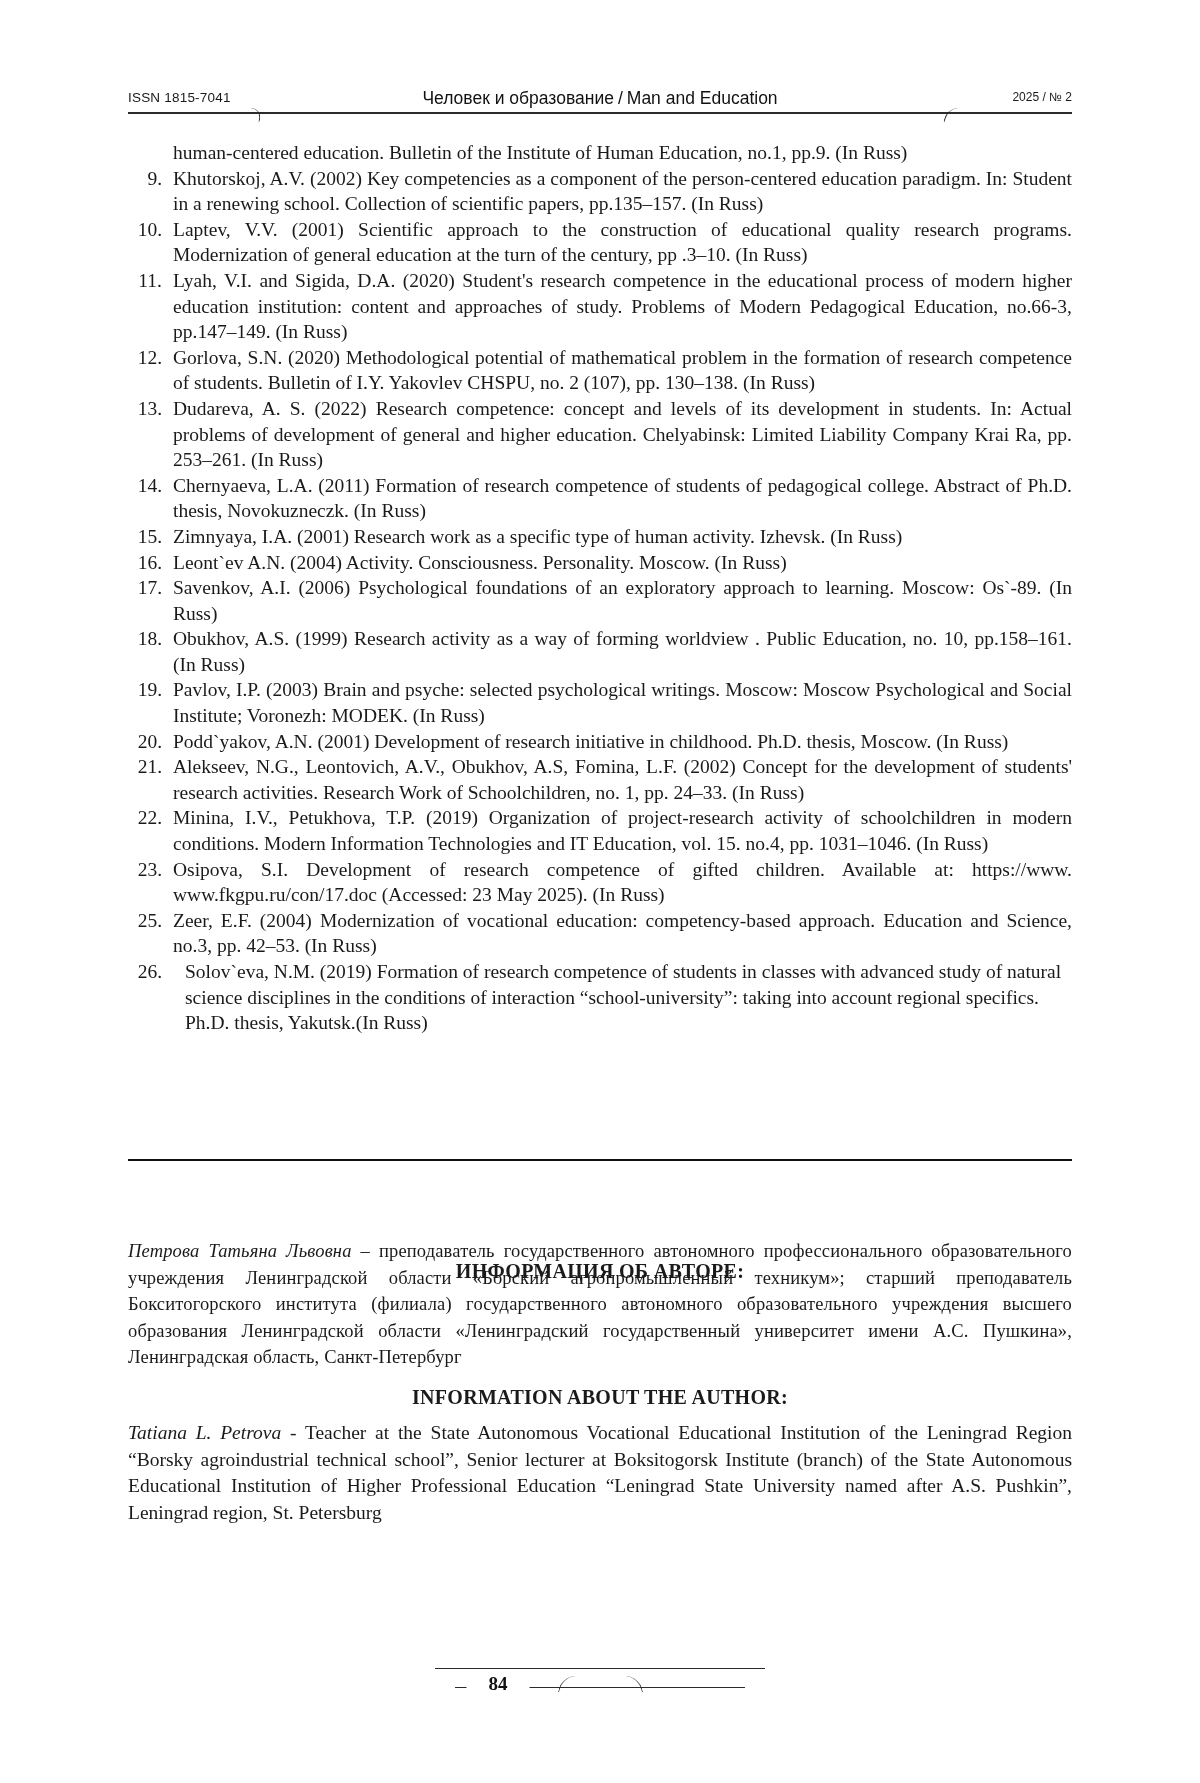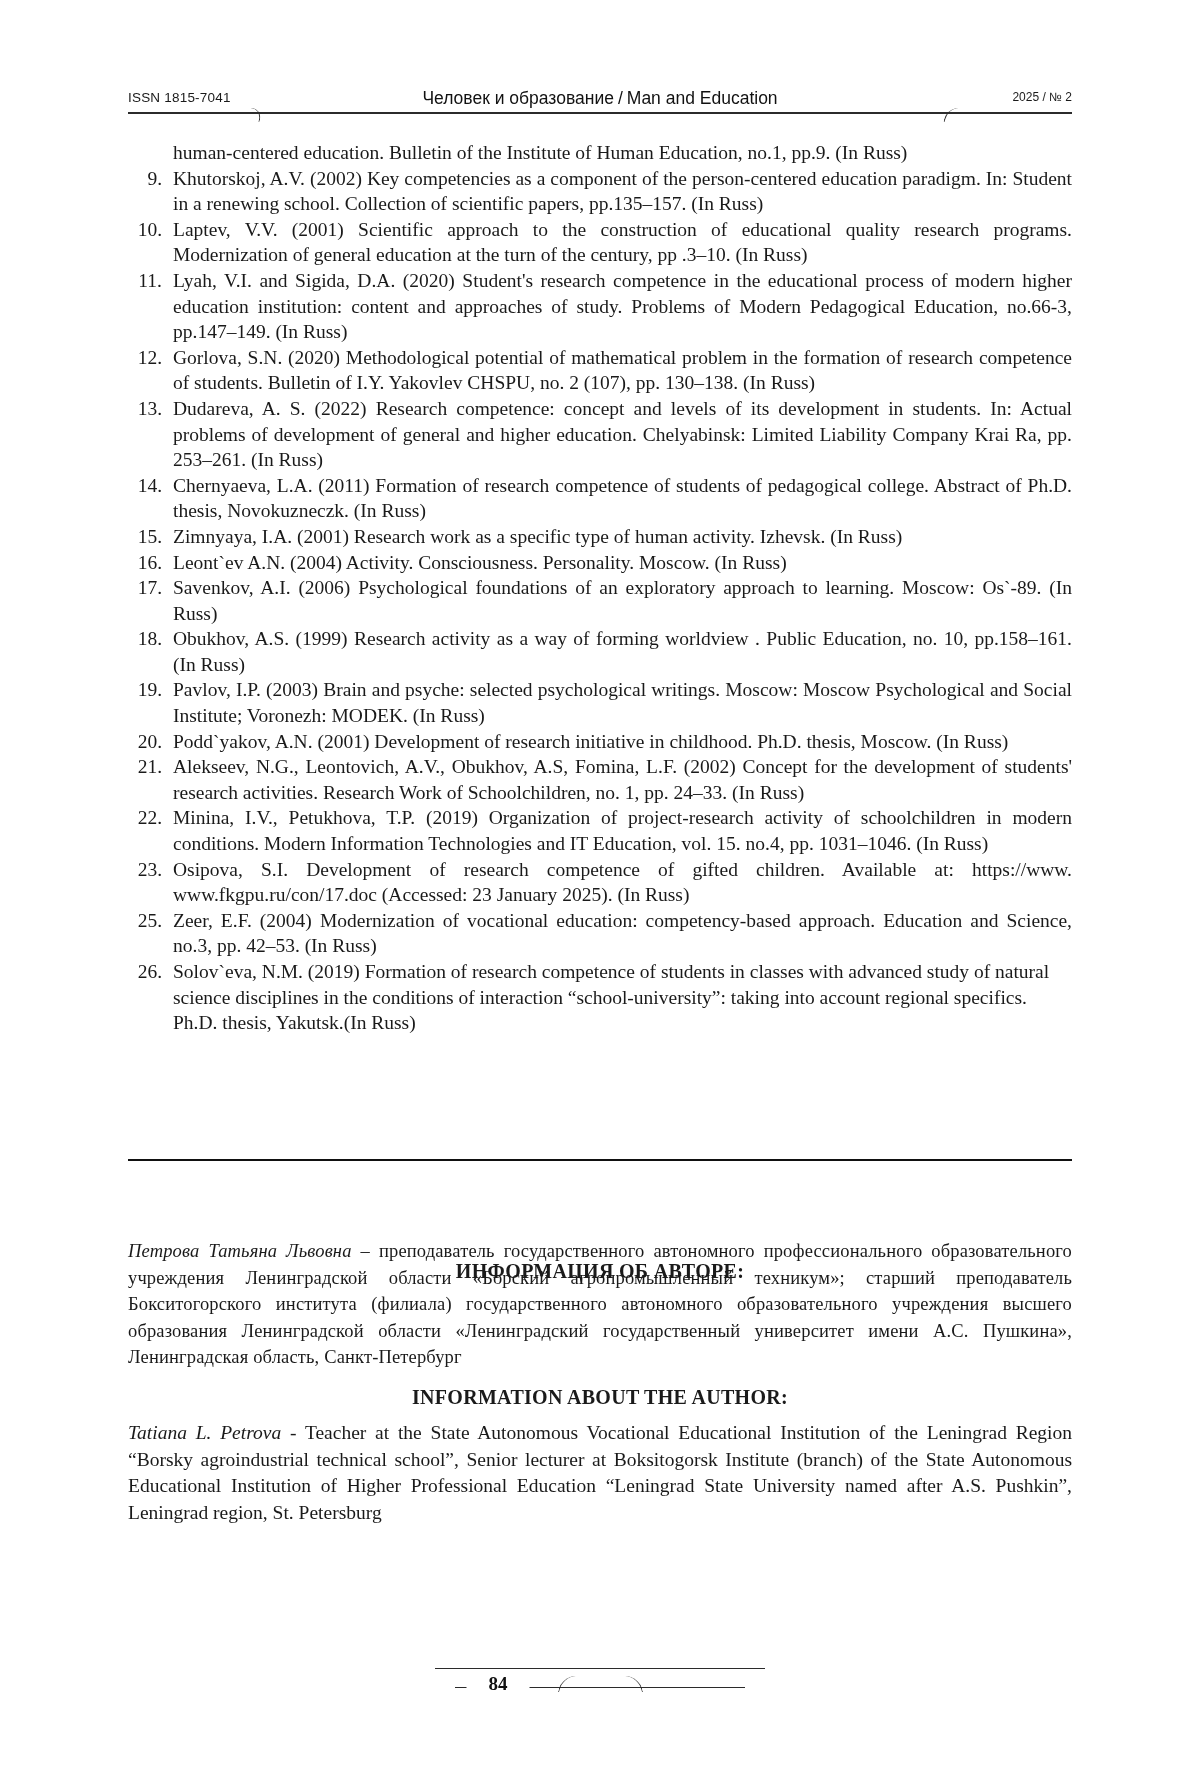--- a/index.html
+++ b/index.html
@@ -120,21 +120,21 @@
   }
   .ref-num {
     position: absolute;
     left: 0;
     top: 0;
     width: 34px;
     text-align: right;
     font-size: 19.5px;
   }
   .ref-text { display: block; }
-  .ref:last-child .ref-text { text-align: left; }
+  .ref:last-child .ref-text { text-align: left; margin-left: 12px; }
 
   
   .divider {
     position: absolute;
     left: 128px;
     width: 944px;
     height: 2px;
     background: #111;
   }
 
@@ -293,21 +293,21 @@
     <div class="ref">
       <span class="ref-num">21.</span>
       <span class="ref-text">Alekseev, N.G., Leontovich, A.V., Obukhov, A.S, Fomina, L.F. (2002) Concept for the development of students' research activities. Research Work of Schoolchildren, no. 1, pp. 24–33. (In Russ)</span>
     </div>
     <div class="ref">
       <span class="ref-num">22.</span>
       <span class="ref-text">Minina, I.V., Petukhova, T.P. (2019) Organization of project-research activity of schoolchildren in modern conditions.  Modern Information Technologies and IT Education, vol. 15. no.4, pp. 1031–1046. (In Russ)</span>
     </div>
     <div class="ref">
       <span class="ref-num">23.</span>
-      <span class="ref-text">Osipova, S.I. Development of research competence of gifted children. Available at: https://www. www.fkgpu.ru/con/17.doc (Accessed: 23 January 2025).  (In Russ)</span>
+      <span class="ref-text">Osipova, S.I. Development of research competence of gifted children. Available at: https://www. www.fkgpu.ru/con/17.doc (Accessed: 23 May 2025).  (In Russ)</span>
     </div>
     <div class="ref">
       <span class="ref-num">25.</span>
       <span class="ref-text">Zeer, E.F. (2004) Modernization of vocational education: competency-based approach. Education and Science,  no.3,  pp. 42–53. (In Russ)</span>
     </div>
     <div class="ref">
       <span class="ref-num">26.</span>
       <span class="ref-text">Solov`eva,  N.M. (2019)  Formation of research competence of students in classes with advanced study of natural science disciplines in the conditions of interaction “school-university”: taking into account regional specifics. Ph.D. thesis, Yakutsk.(In Russ)</span>
     </div>
   </div>

